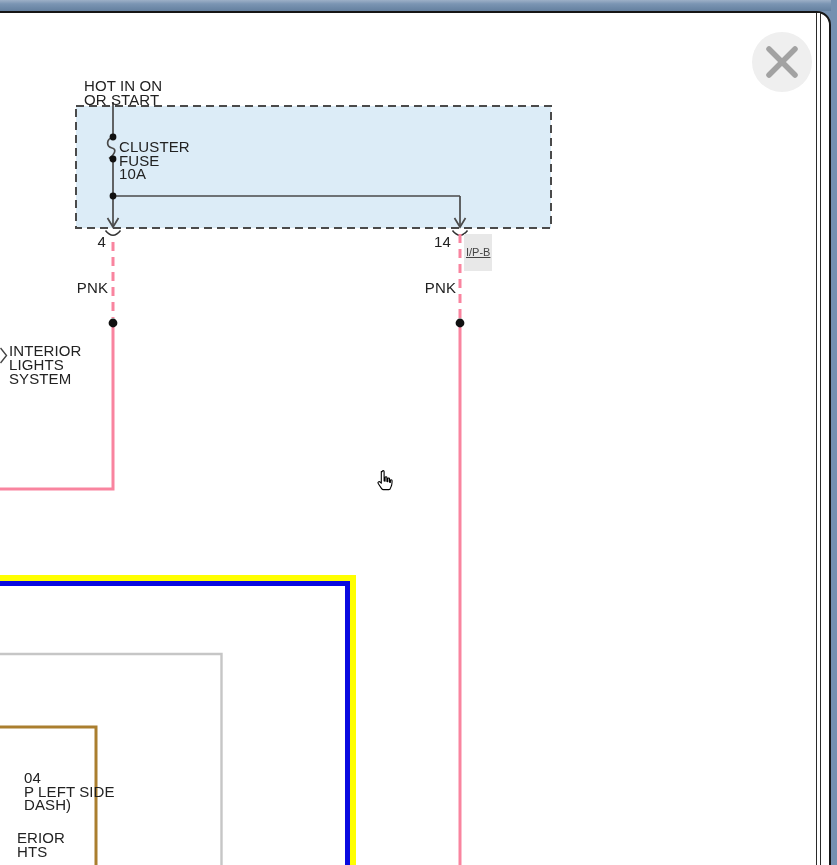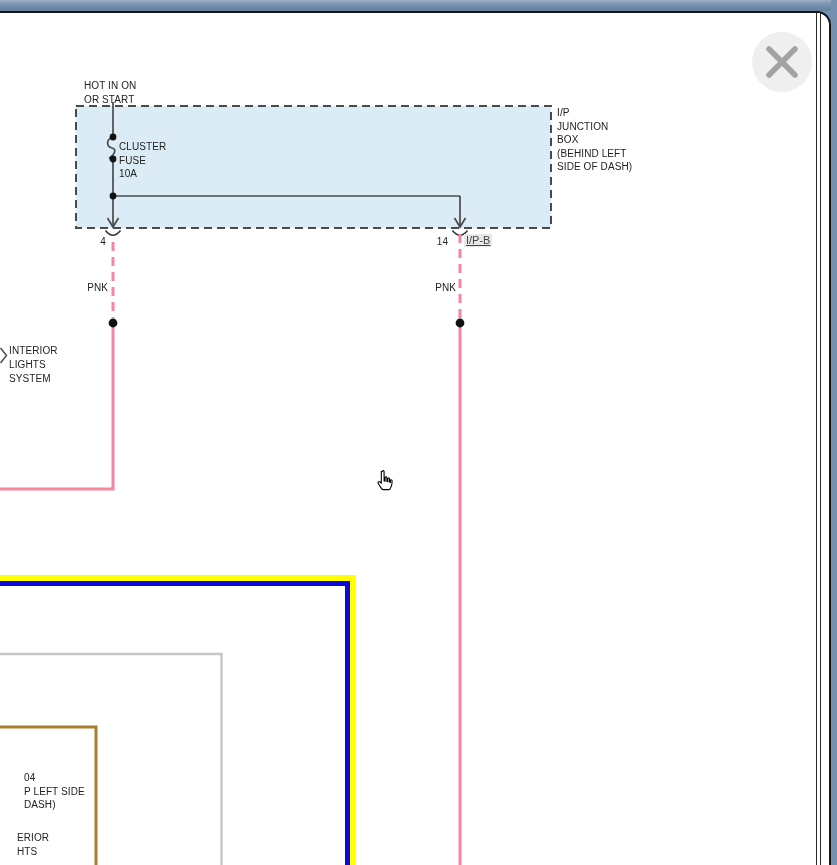--- a/index.html
+++ b/index.html
@@ -28,27 +28,27 @@
   }
   .close-button{
     position:absolute;left:752px;top:32px;width:60px;height:60px;border-radius:50%;
     background:#efefef;border:none;padding:0;cursor:pointer;
     display:flex;align-items:center;justify-content:center;
   }
   
   .diagram-canvas{position:absolute;top:0;left:0;width:837px;height:865px;}
   .diagram-svg{position:absolute;top:0;left:0;}
   .lbl{
-    position:absolute;font-size:10px;line-height:13.5px;color:#222;
+    position:absolute;font-size:15px;line-height:13.5px;color:#222;
     white-space:nowrap;letter-spacing:0.1px;
   }
   .lbl.right{text-align:right;}
   .connector-link{
     position:absolute;font-size:11px;line-height:13px;color:#444;
-    background:#e8e8e8;text-decoration:underline;padding:0 2px;white-space:nowrap;
+    background:#e8e8e8;text-decoration:underline;padding:12px 2px;white-space:nowrap;
   }
   .cursor-layer{position:absolute;left:373px;top:469px;width:24px;height:26px;}
 </style>
 </head>
 <body>
 
 <div class="titlebar-edge"></div>
 <div class="right-chrome-strip"></div>
 <div class="app-window"></div>
 <div class="panel-right-border"></div>
@@ -104,27 +104,20 @@
     <div>HOT IN ON</div>
     <div>OR START</div>
   </div>
 
   <div class="lbl" style="left:119px;top:140px;">
     <div>CLUSTER</div>
     <div>FUSE</div>
     <div>10A</div>
   </div>
 
-  <div class="lbl" style="left:557px;top:106px;">
-    <div>I/P</div>
-    <div>JUNCTION</div>
-    <div>BOX</div>
-    <div>(BEHIND LEFT</div>
-    <div>SIDE OF DASH)</div>
-  </div>
 
   <div class="lbl right" style="left:86px;top:235px;width:20px;">4</div>
   <div class="lbl right" style="left:430px;top:235px;width:25px;text-align:center;">14</div>
   <div class="connector-link" style="left:464px;top:234px;">I/P-B</div>
 
   <div class="lbl right" style="left:74px;top:281px;width:34px;">PNK</div>
   <div class="lbl right" style="left:422px;top:281px;width:34px;">PNK</div>
 
   <div class="lbl" style="left:9px;top:344px;line-height:13.8px;">
     <div>INTERIOR</div>

